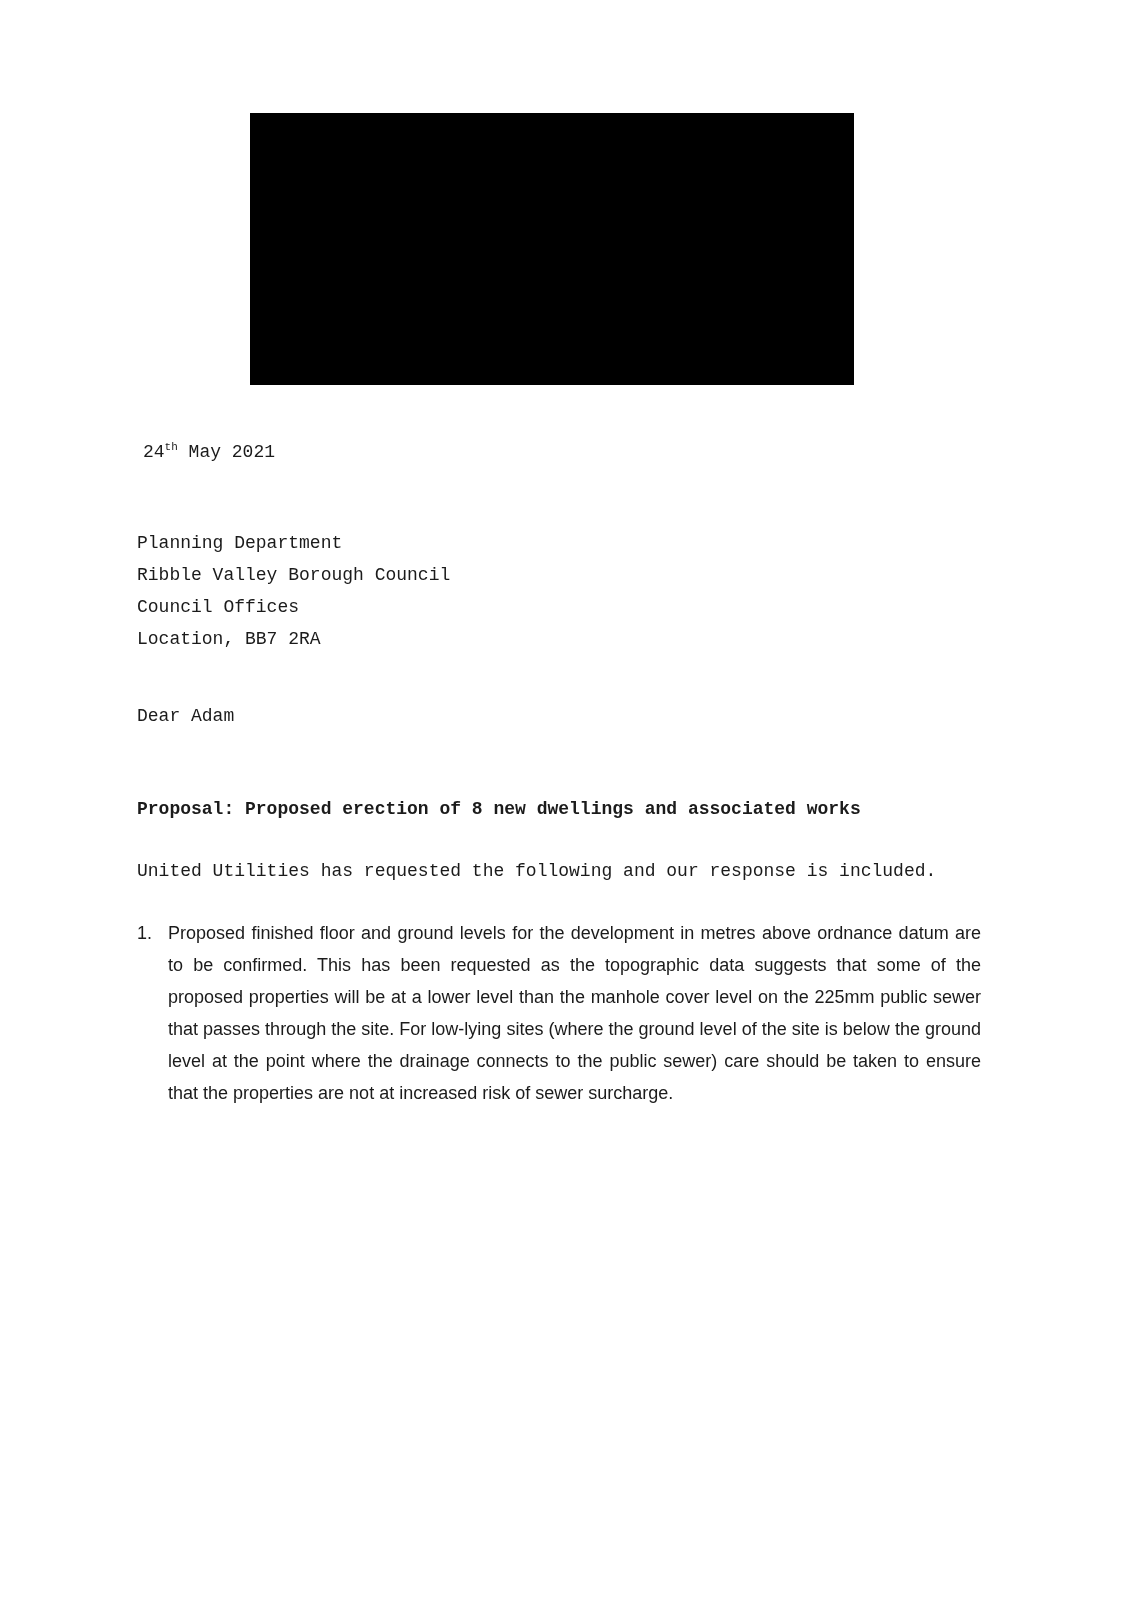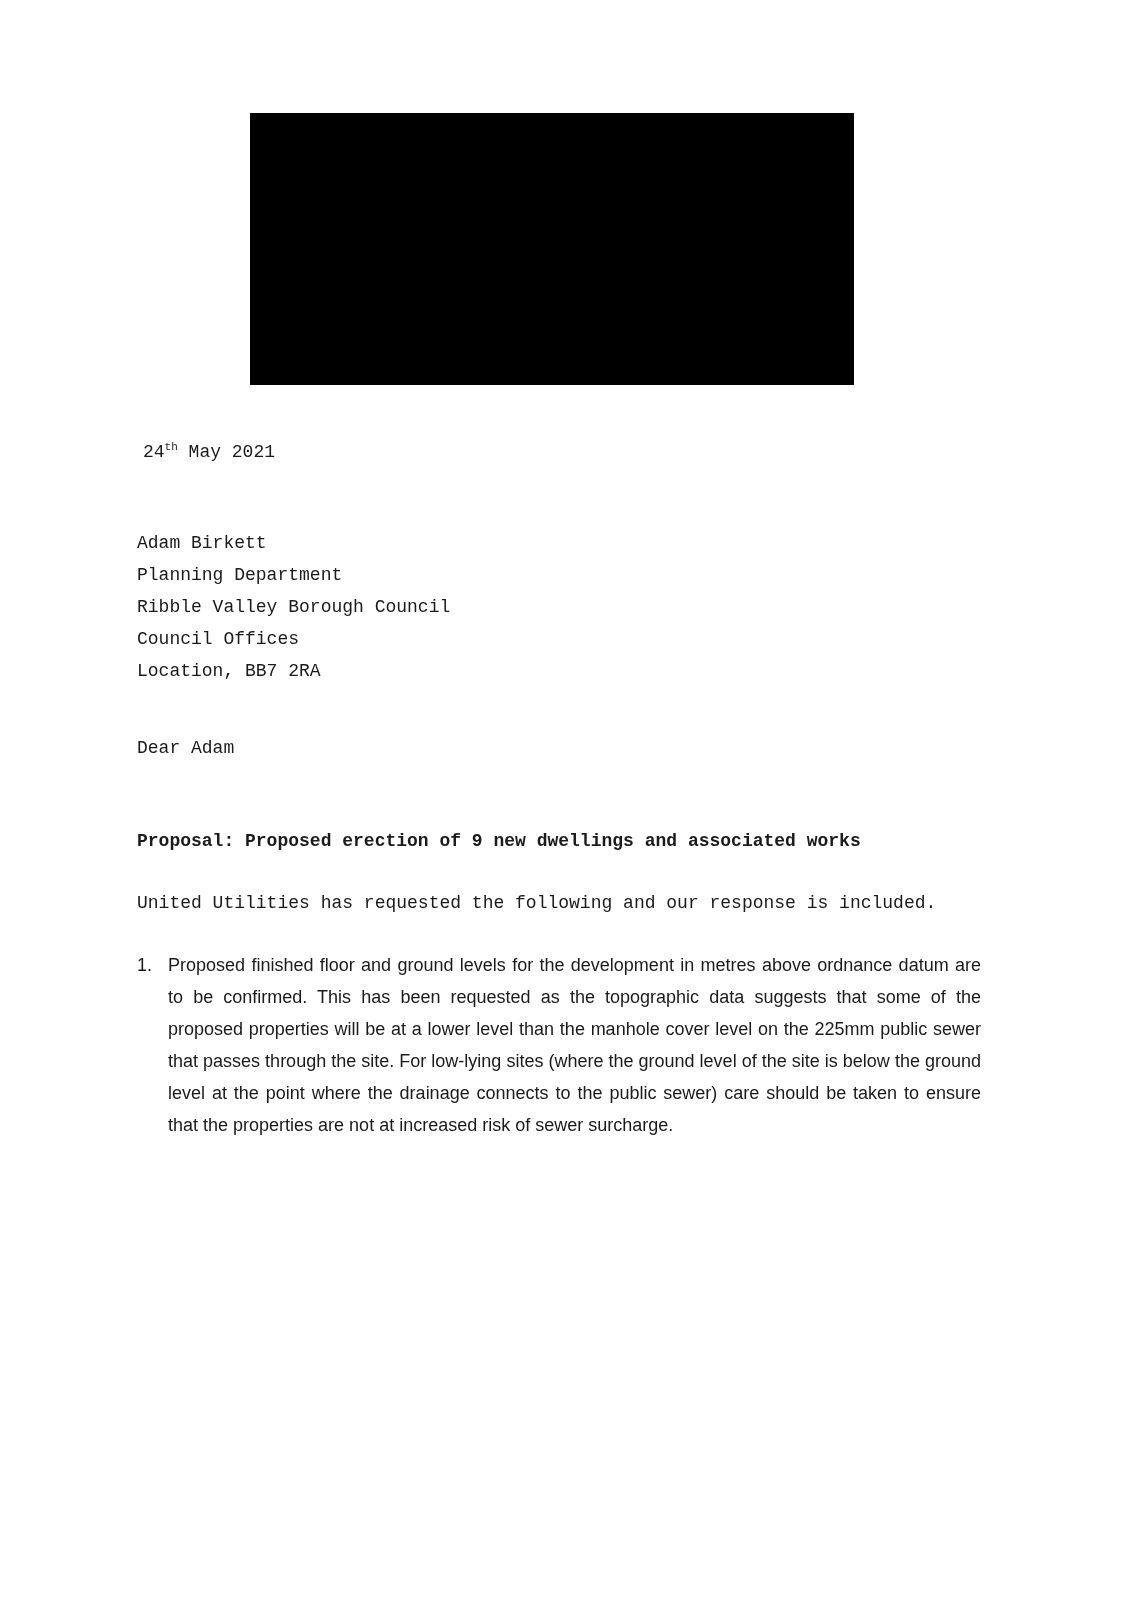--- a/index.html
+++ b/index.html
@@ -71,31 +71,30 @@
 </head>
 <body>
 
 <div class="page">
 
   <div class="redacted"></div>
 
   <p class="date"><span>24</span><sup>th</sup><span> May 2021</span></p>
 
   <div class="recipient">
-    <p>Adam Birkett</p>
     <p>Planning Department</p>
     <p>Ribble Valley Borough Council</p>
     <p>Council Offices</p>
     <p>Location, BB7 2RA</p>
   </div>
 
   <p class="salutation">Dear Adam</p>
 
   <div class="subject">
-    <p>Proposal: Proposed erection of 9 new dwellings and associated works</p>
+    <p>Proposal: Proposed erection of 8 new dwellings and associated works</p>
   </div>
 
 
   <p class="para-request">United Utilities has requested the following and our response is included.</p>
 
   <div class="list-item">
     <span class="num">1.</span>
     <span class="item-text">Proposed finished floor and ground levels for the development in metres above ordnance datum are to be confirmed. This has been requested as the topographic data suggests that some of the proposed properties will be at a lower level than the manhole cover level on the 225mm public sewer that passes through the site. For low-lying sites (where the ground level of the site is below the ground level at the point where the drainage connects to the public sewer) care should be taken to ensure that the properties are not at increased risk of sewer surcharge.</span>
   </div>
 

